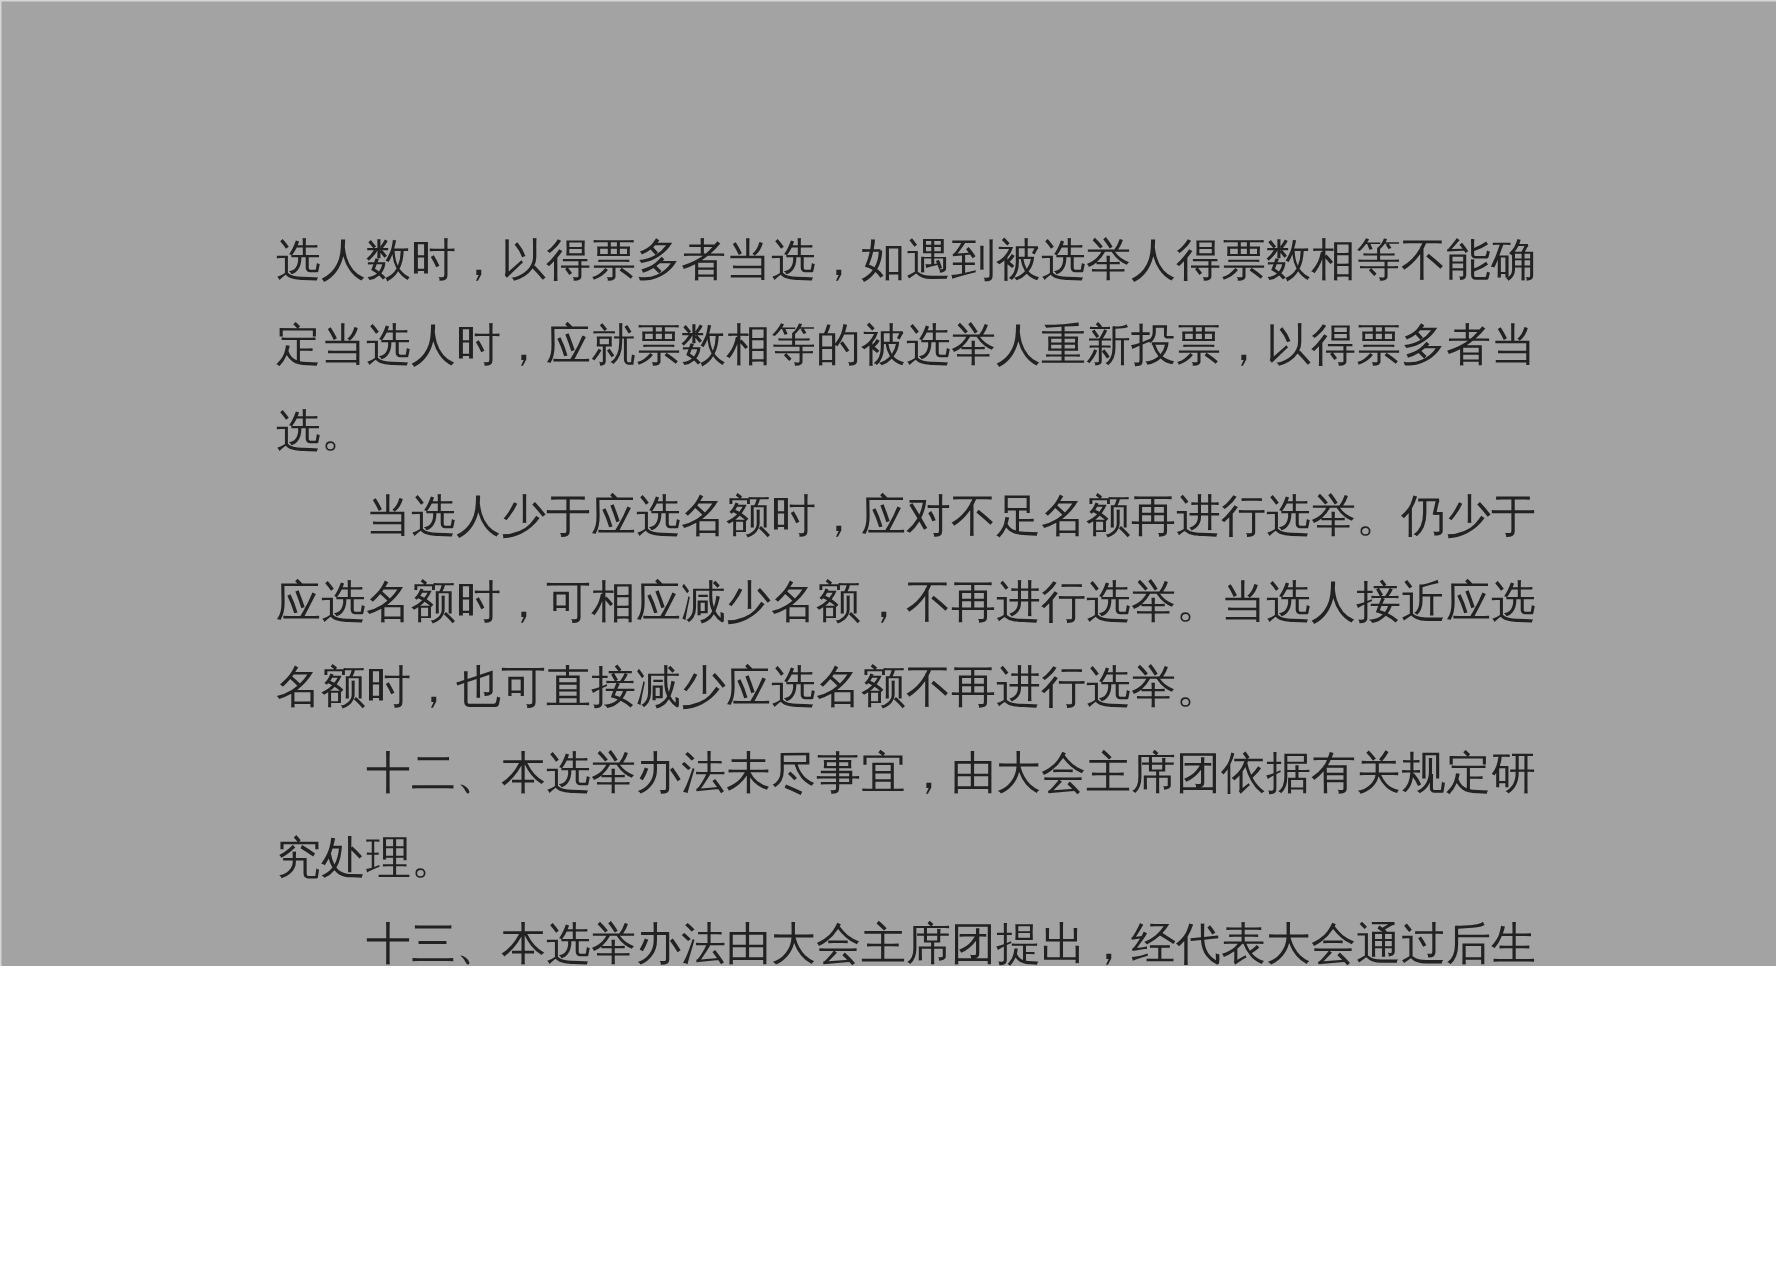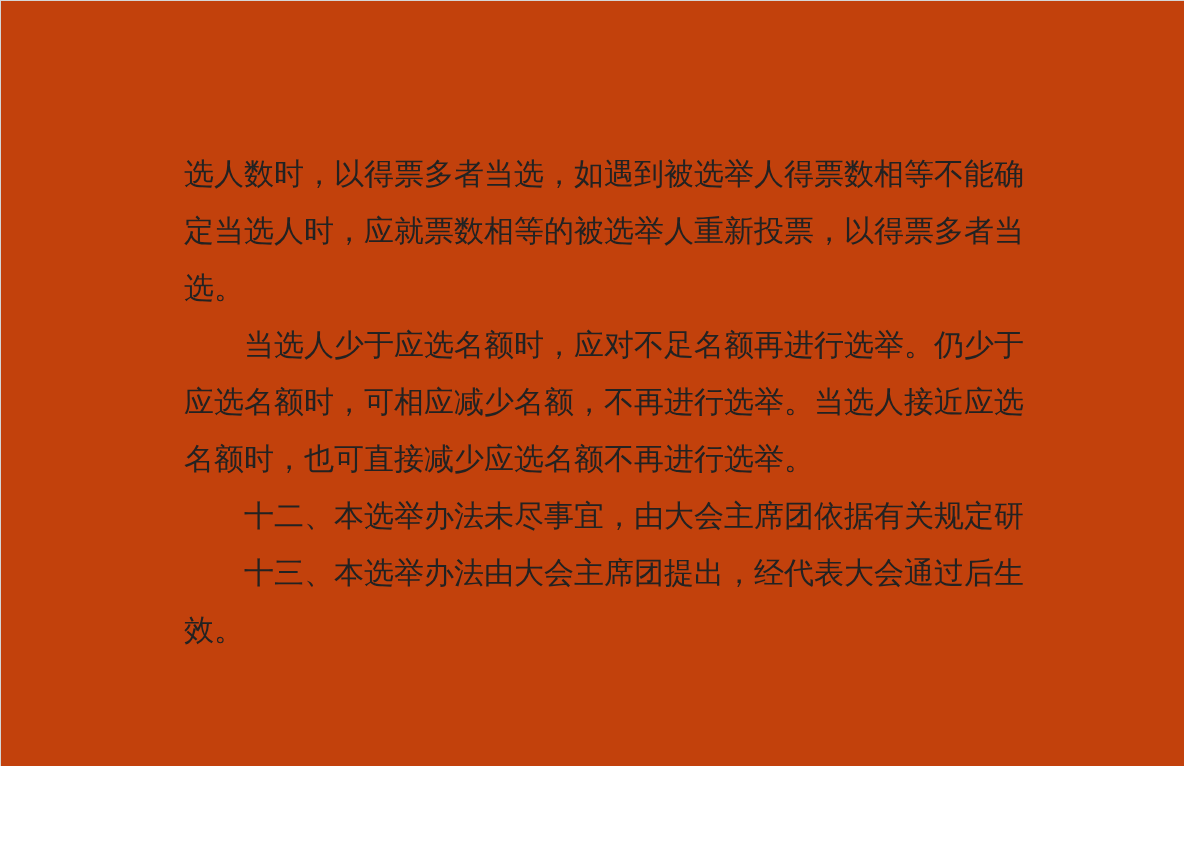--- a/index.html
+++ b/index.html
@@ -3,22 +3,22 @@
 <meta charset="utf-8">
 <style>
   html, body {
     margin: 0;
     padding: 0;
     background: #ffffff;
   }
   .page {
     position: relative;
     width: 1184px;
-    height: 766px;
-    background: #c2410c;
+    height: 644px;
+    background: #a3a3a3;
     border-top: 1px solid #d6d6d6;
     border-left: 1px solid #d6d6d6;
     box-sizing: border-box;
     overflow: hidden;
   }
   .doc-text {
     position: absolute;
     left: 183px;
     top: 144px;
     width: 842px;
@@ -44,16 +44,17 @@
 
 <div class="page">
   <div class="doc-text">
       <div class="line" style="padding-left: 0px;"><span class="ch">选</span><span class="ch">人</span><span class="ch">数</span><span class="ch">时</span><span class="ch">，</span><span class="ch">以</span><span class="ch">得</span><span class="ch">票</span><span class="ch">多</span><span class="ch">者</span><span class="ch">当</span><span class="ch">选</span><span class="ch">，</span><span class="ch">如</span><span class="ch">遇</span><span class="ch">到</span><span class="ch">被</span><span class="ch">选</span><span class="ch">举</span><span class="ch">人</span><span class="ch">得</span><span class="ch">票</span><span class="ch">数</span><span class="ch">相</span><span class="ch">等</span><span class="ch">不</span><span class="ch">能</span><span class="ch">确</span></div>
       <div class="line" style="padding-left: 0px;"><span class="ch">定</span><span class="ch">当</span><span class="ch">选</span><span class="ch">人</span><span class="ch">时</span><span class="ch">，</span><span class="ch">应</span><span class="ch">就</span><span class="ch">票</span><span class="ch">数</span><span class="ch">相</span><span class="ch">等</span><span class="ch">的</span><span class="ch">被</span><span class="ch">选</span><span class="ch">举</span><span class="ch">人</span><span class="ch">重</span><span class="ch">新</span><span class="ch">投</span><span class="ch">票</span><span class="ch">，</span><span class="ch">以</span><span class="ch">得</span><span class="ch">票</span><span class="ch">多</span><span class="ch">者</span><span class="ch">当</span></div>
       <div class="line" style="padding-left: 0px;"><span class="ch">选</span><span class="ch">。</span></div>
       <div class="line" style="padding-left: 60px;"><span class="ch">当</span><span class="ch">选</span><span class="ch">人</span><span class="ch">少</span><span class="ch">于</span><span class="ch">应</span><span class="ch">选</span><span class="ch">名</span><span class="ch">额</span><span class="ch">时</span><span class="ch">，</span><span class="ch">应</span><span class="ch">对</span><span class="ch">不</span><span class="ch">足</span><span class="ch">名</span><span class="ch">额</span><span class="ch">再</span><span class="ch">进</span><span class="ch">行</span><span class="ch">选</span><span class="ch">举</span><span class="ch">。</span><span class="ch">仍</span><span class="ch">少</span><span class="ch">于</span></div>
       <div class="line" style="padding-left: 0px;"><span class="ch">应</span><span class="ch">选</span><span class="ch">名</span><span class="ch">额</span><span class="ch">时</span><span class="ch">，</span><span class="ch">可</span><span class="ch">相</span><span class="ch">应</span><span class="ch">减</span><span class="ch">少</span><span class="ch">名</span><span class="ch">额</span><span class="ch">，</span><span class="ch">不</span><span class="ch">再</span><span class="ch">进</span><span class="ch">行</span><span class="ch">选</span><span class="ch">举</span><span class="ch">。</span><span class="ch">当</span><span class="ch">选</span><span class="ch">人</span><span class="ch">接</span><span class="ch">近</span><span class="ch">应</span><span class="ch">选</span></div>
       <div class="line" style="padding-left: 0px;"><span class="ch">名</span><span class="ch">额</span><span class="ch">时</span><span class="ch">，</span><span class="ch">也</span><span class="ch">可</span><span class="ch">直</span><span class="ch">接</span><span class="ch">减</span><span class="ch">少</span><span class="ch">应</span><span class="ch">选</span><span class="ch">名</span><span class="ch">额</span><span class="ch">不</span><span class="ch">再</span><span class="ch">进</span><span class="ch">行</span><span class="ch">选</span><span class="ch">举</span><span class="ch">。</span></div>
       <div class="line" style="padding-left: 60px;"><span class="ch">十</span><span class="ch">二</span><span class="ch">、</span><span class="ch">本</span><span class="ch">选</span><span class="ch">举</span><span class="ch">办</span><span class="ch">法</span><span class="ch">未</span><span class="ch">尽</span><span class="ch">事</span><span class="ch">宜</span><span class="ch">，</span><span class="ch">由</span><span class="ch">大</span><span class="ch">会</span><span class="ch">主</span><span class="ch">席</span><span class="ch">团</span><span class="ch">依</span><span class="ch">据</span><span class="ch">有</span><span class="ch">关</span><span class="ch">规</span><span class="ch">定</span><span class="ch">研</span></div>
+      <div class="line" style="padding-left: 0px;"><span class="ch">究</span><span class="ch">处</span><span class="ch">理</span><span class="ch">。</span></div>
       <div class="line" style="padding-left: 60px;"><span class="ch">十</span><span class="ch">三</span><span class="ch">、</span><span class="ch">本</span><span class="ch">选</span><span class="ch">举</span><span class="ch">办</span><span class="ch">法</span><span class="ch">由</span><span class="ch">大</span><span class="ch">会</span><span class="ch">主</span><span class="ch">席</span><span class="ch">团</span><span class="ch">提</span><span class="ch">出</span><span class="ch">，</span><span class="ch">经</span><span class="ch">代</span><span class="ch">表</span><span class="ch">大</span><span class="ch">会</span><span class="ch">通</span><span class="ch">过</span><span class="ch">后</span><span class="ch">生</span></div>
       <div class="line" style="padding-left: 0px;"><span class="ch">效</span><span class="ch">。</span></div>
     </div>
 </div>
 
 </body></html>

